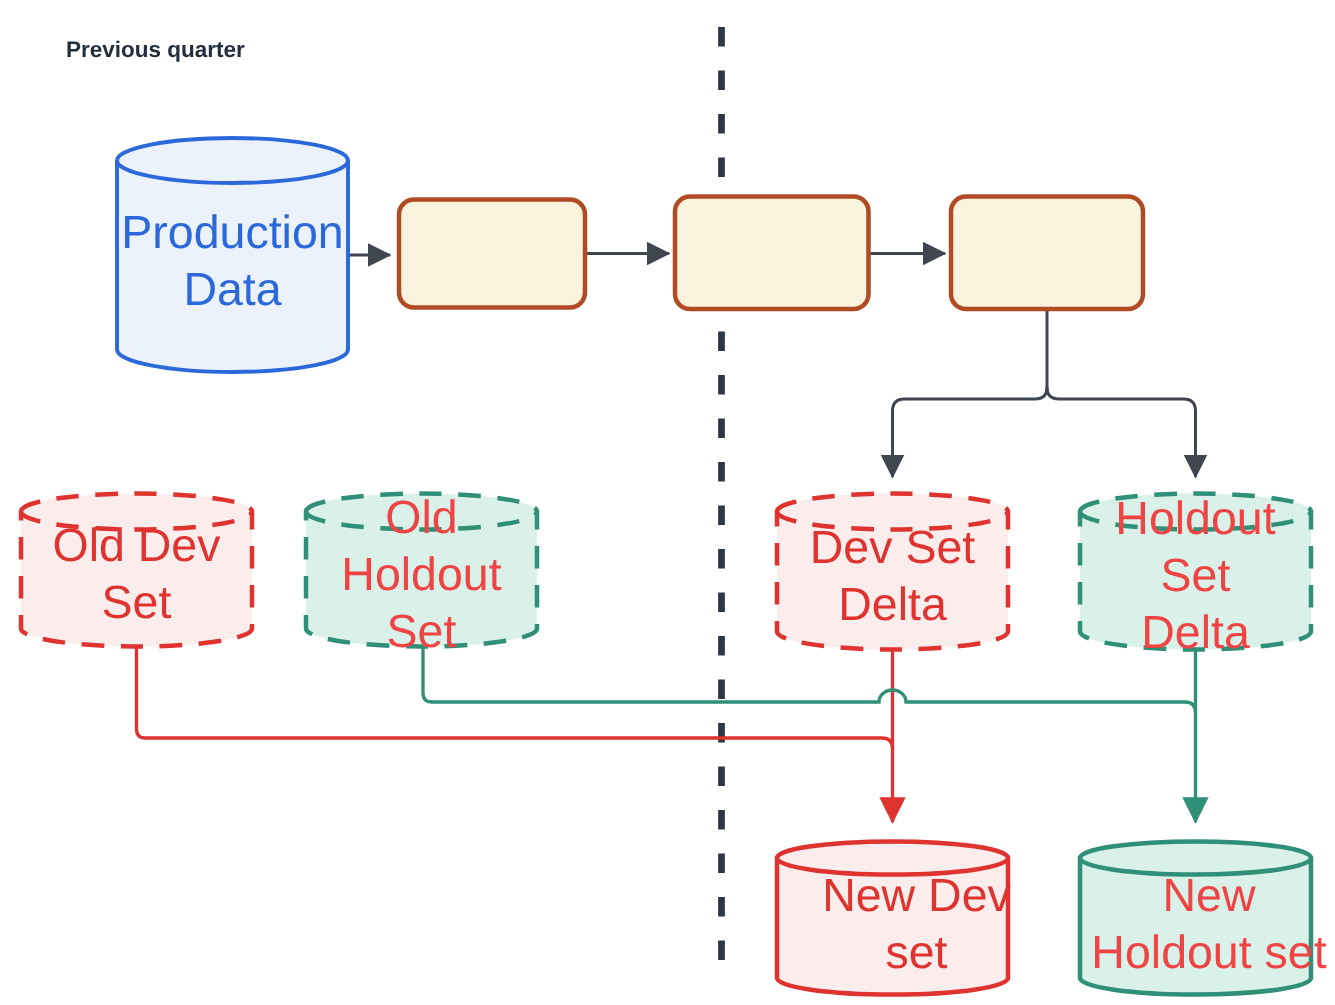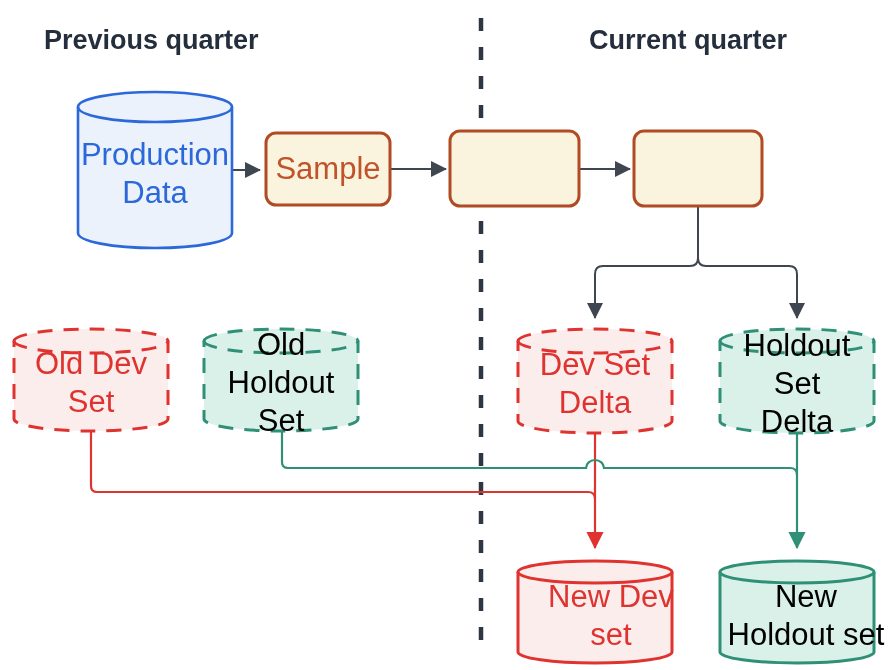--- a/index.html
+++ b/index.html
@@ -18,30 +18,30 @@
     align-items: center;
     justify-content: center;
     text-align: center;
     white-space: pre-line;
     font-size: 31px;
     line-height: 1.22;
     pointer-events: none;
   }
   .title {
     position: absolute;
-    font-size: 27px;
+    font-size: 15px;
     font-weight: bold;
     color: #242e3c;
     white-space: pre;
     text-align: center;
   }
   .c-blue   { color: #2b68d9; }
   .c-orange { color: #bf5329; }
   .c-red    { color: #df3330; }
-  .c-teal   { color: #000000; }
+  .c-teal   { color: #ef4444; }
 </style>
 </head>
 <body>
 
 <div class="canvas">
 
   <svg width="890" height="670" viewBox="0 0 890 670">
     <defs>
       <marker id="arrow-dark" markerWidth="8" markerHeight="8" refX="7.5" refY="4" orient="auto">
         <path d="M0 0 L8 4 L0 8 z" fill="#3f4650"></path>
@@ -103,26 +103,24 @@
       <path d="M518 572 a77 11 0 0 0 154 0" fill="none" stroke="#df3330" stroke-width="3"></path>
     </g>
 
     <g>
       <path d="M720 572 a77 11 0 0 1 154 0 v80 a77 11 0 0 1 -154 0 z" fill="#d9f1e9" stroke="#2f8f77" stroke-width="3"></path>
       <path d="M720 572 a77 11 0 0 0 154 0" fill="none" stroke="#2f8f77" stroke-width="3"></path>
     </g>
   </svg>
 
   <div class="title" style="left:44px; top:25px;">Previous quarter</div>
-  <div class="title" style="left:589px; top:25px;">Current quarter</div>
 
   <div class="label c-blue" style="left:80px; top:118px; width:150px; height:112px;">Production
 Data</div>
 
-  <div class="label c-orange" style="left:266px; top:133px; width:124px; height:72px;">Sample</div>
 
   <div class="label c-red" style="left:14px; top:341px; width:154px; height:84px;">Old Dev
 Set</div>
   <div class="label c-teal" style="left:204px; top:341px; width:154px; height:84px;">Old Holdout
 Set</div>
   <div class="label c-red" style="left:518px; top:341px; width:154px; height:86px;">Dev Set
 Delta</div>
   <div class="label c-teal" style="left:720px; top:341px; width:154px; height:86px;">Holdout Set
 Delta</div>
 

